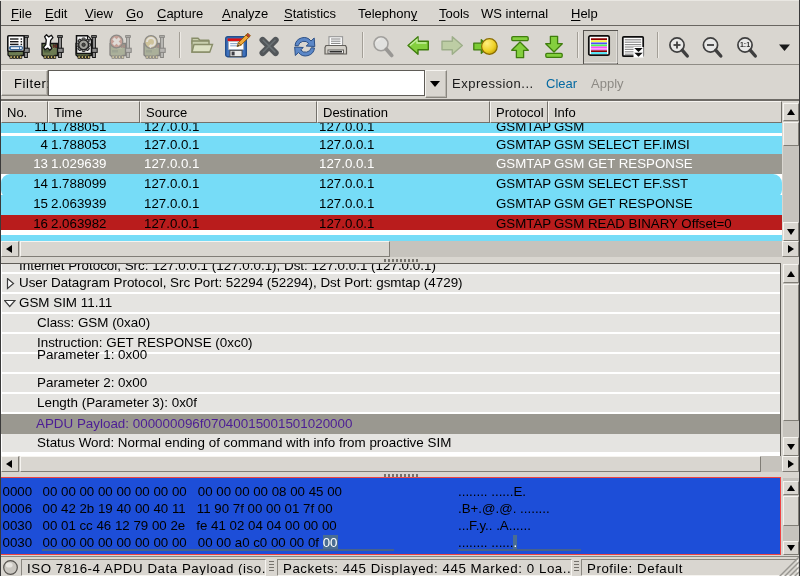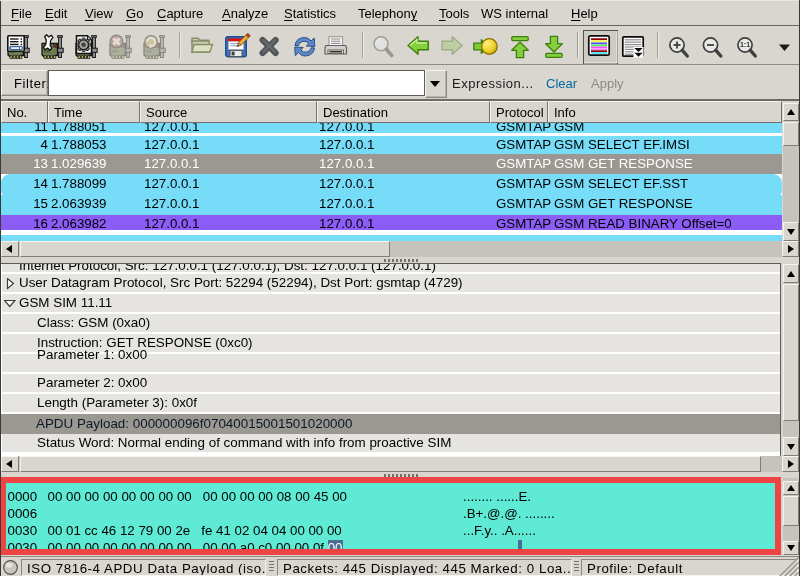--- a/index.html
+++ b/index.html
@@ -306,21 +306,21 @@
   <div class="hdrcell" style="left:140px;width:177px;">Source</div>
   <div class="hdrcell" style="left:490px;width:58px;">Protocol</div>
   <div class="hdrcell" style="left:548px;width:234px;">Info</div>
 
   <div class="abs" style="left:1px;top:23px;width:781px;height:118px;background:#fff;overflow:hidden;">
     <div class="prow mono" style="top:-9px;height:19px;line-height:25px;background:#76dcf7;"><span class="c-no">11</span><span class="c-t">1.788051</span><span class="c-s">127.0.0.1</span><span class="c-d">127.0.0.1</span><span class="c-p">GSMTAP</span><span class="c-i">GSM</span></div>
     <div class="prow mono" style="top:13px;height:18px;line-height:18px;background:#76dcf7;"><span class="c-no">4</span><span class="c-t">1.788053</span><span class="c-s">127.0.0.1</span><span class="c-d">127.0.0.1</span><span class="c-p">GSMTAP</span><span class="c-i">GSM SELECT EF.IMSI</span></div>
     <div class="prow mono" style="top:31px;height:20px;line-height:20px;background:#9a9890;color:#fff;"><span class="c-no">13</span><span class="c-t">1.029639</span><span class="c-s">127.0.0.1</span><span class="c-d">127.0.0.1</span><span class="c-p">GSMTAP</span><span class="c-i">GSM GET RESPONSE</span></div>
     <div class="prow mono" style="top:51px;height:25px;line-height:19px;background:#76dcf7;border-radius:9px;"><span class="c-no">14</span><span class="c-t">1.788099</span><span class="c-s">127.0.0.1</span><span class="c-d">127.0.0.1</span><span class="c-p">GSMTAP</span><span class="c-i">GSM SELECT EF.SST</span></div>
     <div class="prow mono" style="top:72px;height:20px;line-height:18px;background:#76dcf7;"><span class="c-no">15</span><span class="c-t">2.063939</span><span class="c-s">127.0.0.1</span><span class="c-d">127.0.0.1</span><span class="c-p">GSMTAP</span><span class="c-i">GSM GET RESPONSE</span></div>
-    <div class="prow mono" style="top:92px;height:15px;line-height:18px;background:#8b5cf6;"><span class="c-no">16</span><span class="c-t">2.063982</span><span class="c-s">127.0.0.1</span><span class="c-d">127.0.0.1</span><span class="c-p">GSMTAP</span><span class="c-i">GSM READ BINARY Offset=0</span></div>
+    <div class="prow mono" style="top:92px;height:15px;line-height:18px;background:#b91c1c;"><span class="c-no">16</span><span class="c-t">2.063982</span><span class="c-s">127.0.0.1</span><span class="c-d">127.0.0.1</span><span class="c-p">GSMTAP</span><span class="c-i">GSM READ BINARY Offset=0</span></div>
     <div class="prow mono" style="top:112px;height:7px;background:#76dcf7;"></div>
   </div>
 
   <div class="abs" style="left:783px;top:3px;width:16px;height:138px;background:#c6c3bd;">
     <div class="sbbtn" style="left:0;top:0;width:16px;height:18px;"></div>
     <div class="arr" style="left:4px;top:6px;border-left:4px solid transparent;border-right:4px solid transparent;border-bottom:6px solid #000;"></div>
     <div class="sbthumb" style="left:0;top:19px;width:16px;height:24px;"></div>
     <div class="sbbtn" style="left:0;top:119px;width:16px;height:19px;"></div>
     <div class="arr" style="left:4px;top:126px;border-left:4px solid transparent;border-right:4px solid transparent;border-top:6px solid #000;"></div>
   </div>
@@ -349,21 +349,21 @@
     <div class="tband" style="top:169.5px;"></div>
 
     <div class="trow mono" style="left:18px;top:-8.5px;">Internet Protocol, Src: 127.0.0.1 (127.0.0.1), Dst: 127.0.0.1 (127.0.0.1)</div>
     <div class="trow mono" style="left:18px;top:9px;">User Datagram Protocol, Src Port: 52294 (52294), Dst Port: gsmtap (4729)</div>
     <div class="trow mono" style="left:18px;top:29px;">GSM SIM 11.11</div>
     <div class="trow mono" style="left:36px;top:49px;">Class: GSM (0xa0)</div>
     <div class="trow mono" style="left:36px;top:69px;">Instruction: GET RESPONSE (0xc0)</div>
     <div class="trow mono" style="left:36px;top:81px;">Parameter 1: 0x00</div>
     <div class="trow mono" style="left:36px;top:109px;">Parameter 2: 0x00</div>
     <div class="trow mono" style="left:36px;top:129px;">Length (Parameter 3): 0x0f</div>
-    <div class="trow mono" style="left:0;top:149.5px;width:780px;background:#9a9890;"><span style="padding-left:35px;color:#0f172a;">APDU Payload: 000000096f07040015001501020000</span></div>
+    <div class="trow mono" style="left:0;top:149.5px;width:780px;background:#9a9890;"><span style="padding-left:35px;color:#4c1d95;">APDU Payload: 000000096f07040015001501020000</span></div>
     <div class="trow mono" style="left:36px;top:169px;">Status Word: Normal ending of command with info from proactive SIM</div>
     <svg class="abs" style="left:5px;top:14px;" width="10" height="12">
         <path d="M1.5,0.5 L1.5,10.5 L7.5,5.5 Z" fill="#fff" stroke="#3c3c3c" stroke-width="1.2"></path>
       </svg>
     <svg class="abs" style="left:3px;top:35px;" width="12" height="9">
         <path d="M0.5,1.5 L11,1.5 L5.7,7.5 Z" fill="#fff" stroke="#3c3c3c" stroke-width="1.2"></path>
       </svg>
   </div>
 
   <div class="abs" style="left:783px;top:1px;width:16px;height:192px;background:#c6c3bd;">
@@ -379,25 +379,26 @@
     <div class="arr" style="left:6px;top:4px;border-top:4px solid transparent;border-bottom:4px solid transparent;border-right:6px solid #000;"></div>
     <div class="sbthumb" style="left:20px;top:0;width:741px;height:16px;"></div>
     <div class="sbbtn" style="left:782px;top:0;width:17px;height:16px;"></div>
     <div class="arr" style="left:788px;top:4px;border-top:4px solid transparent;border-bottom:4px solid transparent;border-left:6px solid #000;"></div>
   </div>
 </div>
 
 <div class="abs" style="left:384px;top:474px;width:34px;height:3px;background:repeating-linear-gradient(to right,#75726c 0 2px,#d9d6d0 2px 4px);"></div>
 
 <div class="abs" style="left:0;top:477px;width:800px;height:79px;">
-  <div class="abs" style="left:0;top:0;width:781px;height:78px;background:#5eead4;border:6px solid #ef4444;box-sizing:border-box;overflow:hidden;">
+  <div class="abs" style="left:0;top:0;width:781px;height:78px;background:#1d4ed8;border:1px solid #ef4444;box-sizing:border-box;overflow:hidden;">
     <div class="hrow mono" style="left:1.5px;top:6px;">0000</div>
     <div class="hrow mono" style="left:41.5px;top:6px;">00 00 00 00 00 00 00 00   00 00 00 00 08 00 45 00</div>
     <div class="hrow mono" style="left:457px;top:6px;">........ ......E.</div>
     <div class="hrow mono" style="left:1.5px;top:23px;">0006</div>
+    <div class="hrow mono" style="left:41.5px;top:23px;">00 42 2b 19 40 00 40 11   11 90 7f 00 00 01 7f 00</div>
     <div class="hrow mono" style="left:457px;top:23px;">.B+.@.@. ........</div>
     <div class="hrow mono" style="left:1.5px;top:40px;">0030</div>
     <div class="hrow mono" style="left:41.5px;top:40px;">00 01 cc 46 12 79 00 2e   fe 41 02 04 04 00 00 00</div>
     <div class="hrow mono" style="left:457px;top:40px;">...F.y.. .A......</div>
     <div class="hrow mono" style="left:1.5px;top:57px;">0030</div>
     <div class="hrow mono" style="left:41.5px;top:57px;">00 00 00 00 00 00 00 00   00 00 a0 c0 00 00 0f <span style="background:#4a6d92;color:#fff;">00</span></div>
     <div class="hrow mono" style="left:457px;top:57px;">........ ......<span style="background:#4a6d92;color:#fff;">.</span></div>
     <div class="abs" style="left:41px;top:71px;width:352px;height:2px;background:#46618c;"></div>
     <div class="abs" style="left:457px;top:71px;width:123px;height:2px;background:#46618c;"></div>
   </div>

